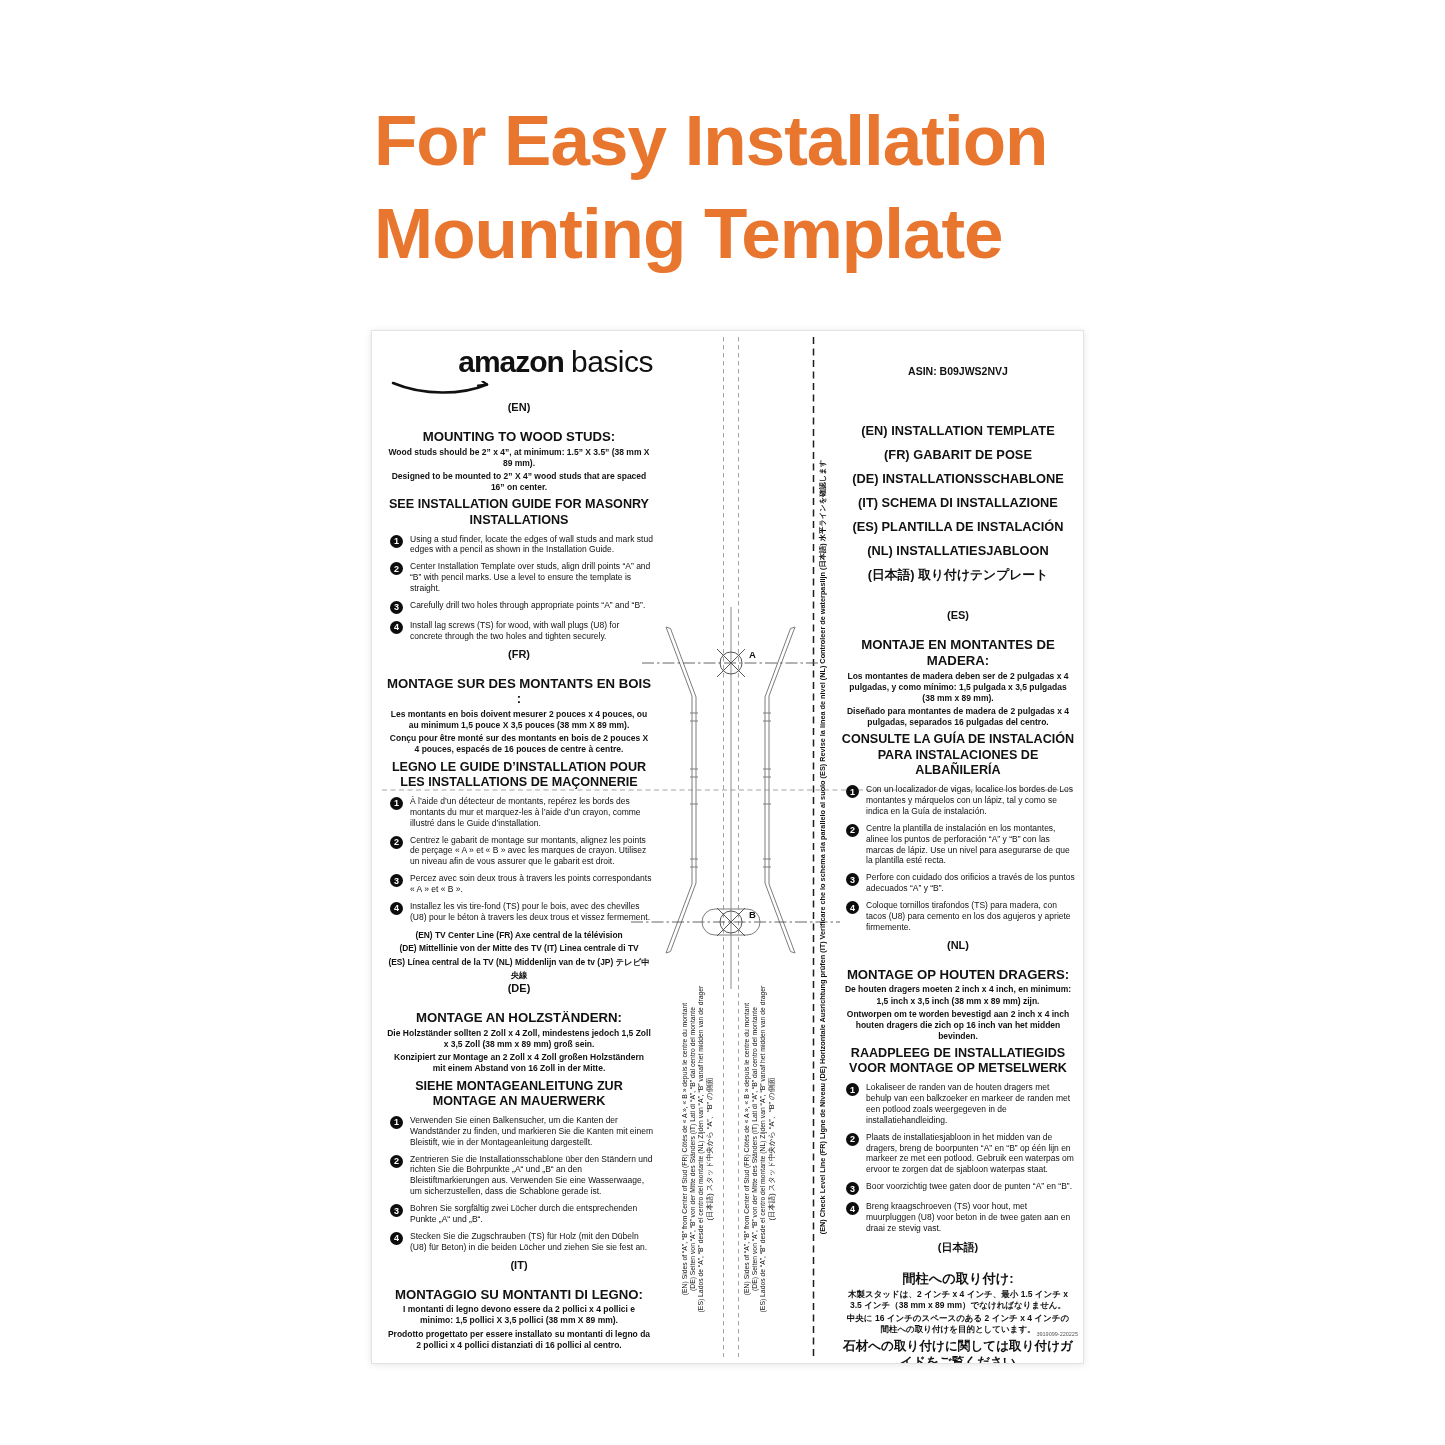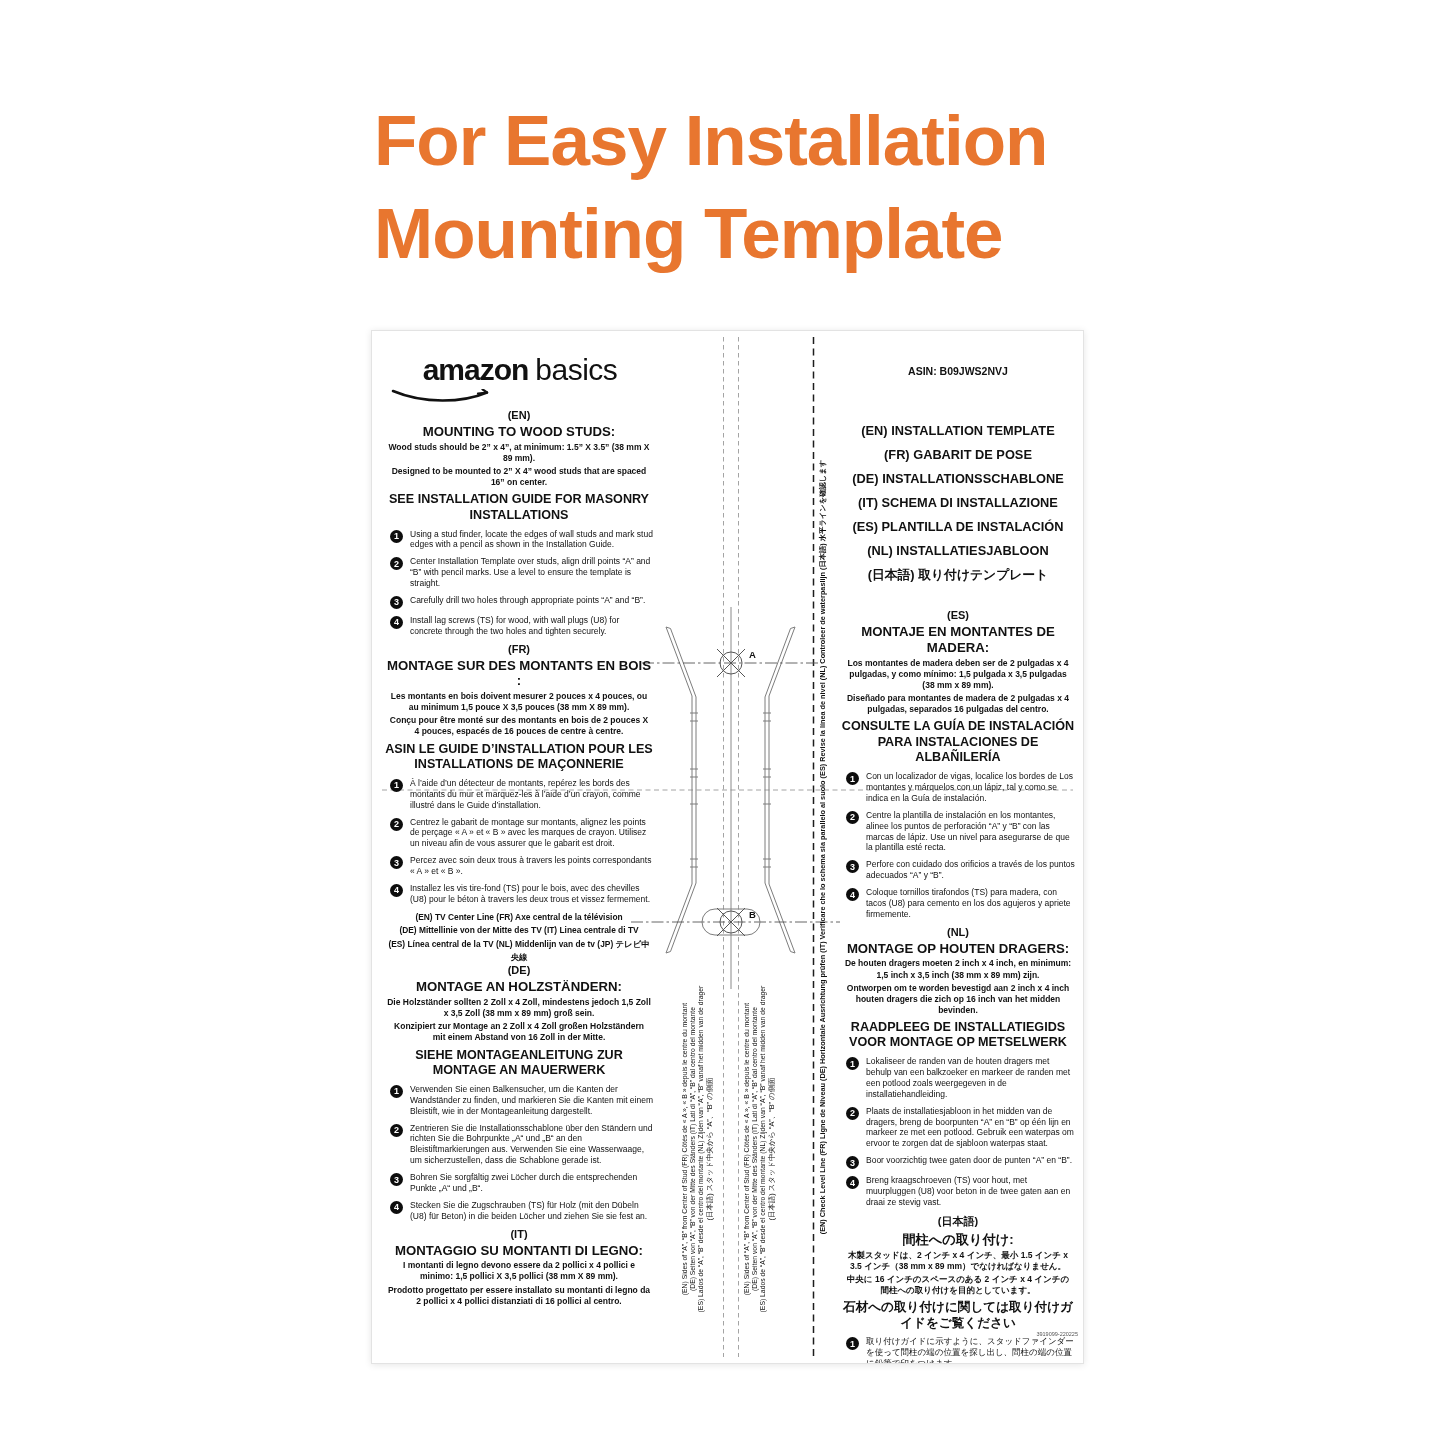--- a/index.html
+++ b/index.html
@@ -19,27 +19,27 @@
     position:absolute;left:371px;top:330px;width:711px;height:1032px;
     background:#fff;border:1px solid #e3e3e3;
     box-shadow:0 1px 7px rgba(0,0,0,0.10);
     overflow:hidden;
   }
   .sheet *{box-sizing:border-box;}
   
   .col-left{position:absolute;left:13px;top:10px;width:268px;text-align:center;z-index:2;}
   .col-right{position:absolute;left:469px;top:24px;width:234px;text-align:center;z-index:2;}
   
-  .logo{position:relative;text-align:center;height:54px;margin:12px 0 2px 2px;}
+  .logo{position:relative;text-align:right;height:54px;margin:4px 0 2px 2px;}
   .logo .amz{font-size:30px;font-weight:bold;letter-spacing:-1px;}
   .logo .bsc{font-size:30px;font-weight:normal;letter-spacing:-0.5px;margin-left:7px;}
   .logo svg{position:absolute;left:3px;top:36px;}
   
   .lang-tag{font-size:11px;font-weight:bold;}
-  .sec-heading{font-size:13.2px;font-weight:bold;margin:3px 0 2px;line-height:1.2;}
+  .sec-heading{font-size:13.2px;font-weight:bold;margin:16px 0 2px;line-height:1.2;}
   .sec-sub{font-size:8.5px;font-weight:bold;line-height:1.3;margin:2px 2px 2px;}
   .sec-masonry{font-size:12.6px;font-weight:bold;line-height:1.25;margin:4px 0 5px;}
   .steps{text-align:left;margin-top:3px;}
   .step{display:flex;gap:7px;margin:0 0 6px 5px;align-items:flex-start;}
   .step-num{
     flex:0 0 auto;width:13px;height:13px;border-radius:50%;background:#0d0d0d;color:#fff;
     font-size:9px;font-weight:bold;display:flex;align-items:center;justify-content:center;margin-top:1px;
   }
   .step-text{font-size:8.5px;line-height:1.28;}
   .center-note{font-size:8.4px;font-weight:bold;line-height:1.6;margin-top:4px;}
@@ -144,21 +144,21 @@
             <span class="step-text">Install lag screws (TS) for wood, with wall plugs (U8) for concrete through the two holes and tighten securely.</span>
           </div>
       </div>
     </section>
 
     <section>
       <div class="lang-tag">(FR)</div>
       <div class="sec-heading">MONTAGE SUR DES MONTANTS EN BOIS :</div>
       <p class="sec-sub">Les montants en bois doivent mesurer 2 pouces x 4 pouces, ou au minimum 1,5 pouce X 3,5 pouces (38 mm X 89 mm).</p>
       <p class="sec-sub">Conçu pour être monté sur des montants en bois de 2 pouces X 4 pouces, espacés de 16 pouces de centre à centre.</p>
-      <div class="sec-masonry">ASIN LE GUIDE D’INSTALLATION POUR LES INSTALLATIONS DE MAÇONNERIE</div>
+      <div class="sec-masonry">LEGNO LE GUIDE D’INSTALLATION POUR LES INSTALLATIONS DE MAÇONNERIE</div>
       <div class="steps">
         <div class="step">
             <span class="step-num">1</span>
             <span class="step-text">À l’aide d’un détecteur de montants, repérez les bords des montants du mur et marquez-les à l’aide d’un crayon, comme illustré dans le Guide d’installation.</span>
           </div>
         <div class="step">
             <span class="step-num">2</span>
             <span class="step-text">Centrez le gabarit de montage sur montants, alignez les points de perçage « A » et « B » avec les marques de crayon. Utilisez un niveau afin de vous assurer que le gabarit est droit.</span>
           </div>
         <div class="step">

